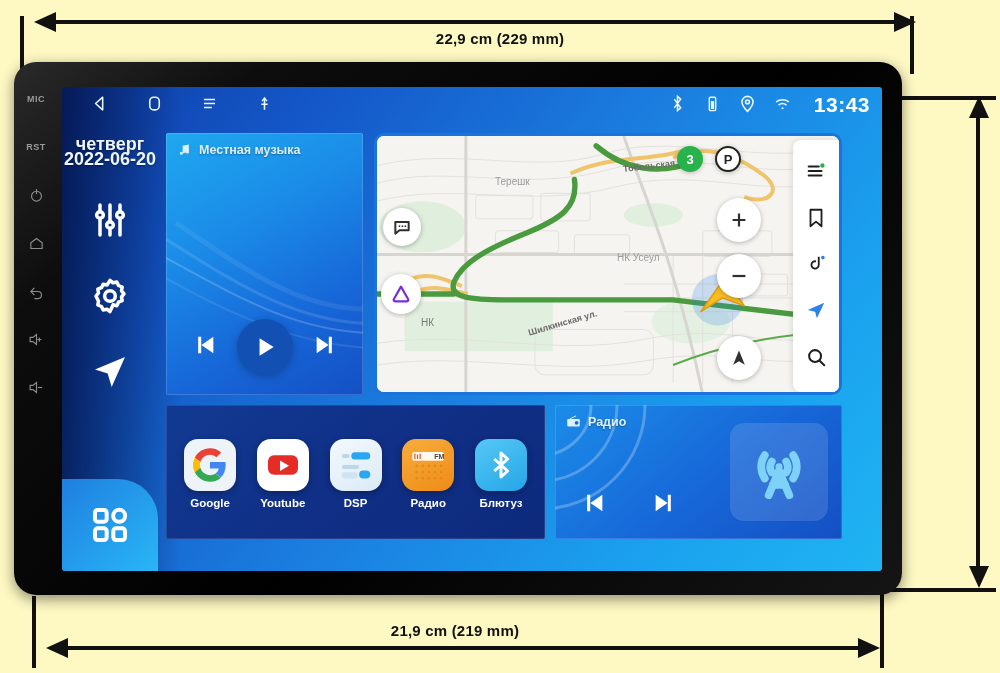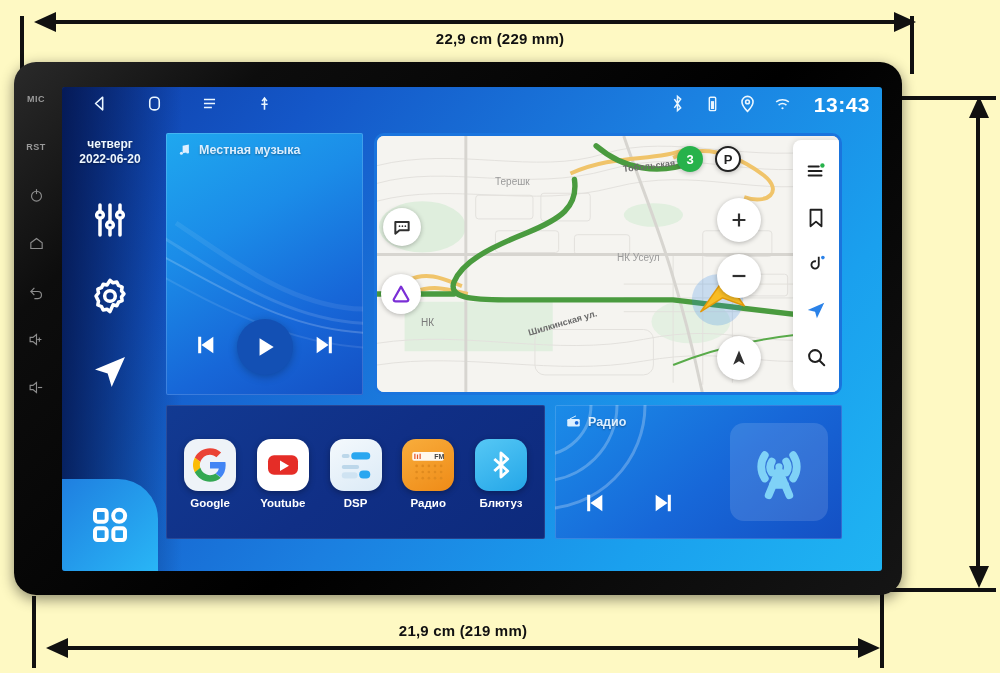--- a/index.html
+++ b/index.html
@@ -13,21 +13,21 @@
 
   
   .dim-label {
     position: absolute;
     font-weight: bold;
     color: #111;
     white-space: nowrap;
     letter-spacing: .2px;
   }
   .dim-top-label { left: 0; right: 0; top: 30px; text-align: center; font-size: 15px; }
-  .dim-bottom-label { left: 48px; width: 830px; top: 622px; text-align: center; font-size: 15px; }
+  .dim-bottom-label { left: 40px; width: 830px; top: 622px; text-align: center; font-size: 15px; }
   .dim-right-label {
     left: 915px; top: 230px; width: 26px; font-size: 15px;
     transform: rotate(-90deg); transform-origin: 13px 100px;
     text-align: center;
   }
 
   .hline { position: absolute; height: 4px; background: #111; }
   .vline { position: absolute; width: 4px; background: #111; }
 
   .arrow { position: absolute; width: 0; height: 0; }
@@ -75,21 +75,21 @@
   #statusbar .traygroup { display:flex; align-items:center; gap: 16px; }
   .sbicon svg { width: 19px; height: 19px; fill: #eaf6ff; }
   .sbicon.stroke svg { fill:none; stroke:#eaf6ff; stroke-width:2; }
   #clock { color:#fff; font-size: 21px; font-weight: bold; letter-spacing: .5px; margin-left: 6px; }
 
   
   #rail {
     position: absolute; left: 0; top: 36px; width: 96px; height: 448px;
     display: flex; flex-direction: column; align-items: center; z-index: 5;
   }
-  #rail .date { margin-top: 14px; text-align:center; color:#eef7ff; font-size: 12px; font-weight: bold; line-height: 15px; text-shadow:0 1px 2px rgba(0,0,0,.4); }
+  #rail .date { margin-top: 14px; text-align:center; color:#eef7ff; font-size: 18px; font-weight: bold; line-height: 15px; text-shadow:0 1px 2px rgba(0,0,0,.4); }
   #rail .railicon { margin-top: 30px; width: 46px; height: 46px; display:flex; align-items:center; justify-content:center; }
   #rail .railicon svg { width: 40px; height: 40px; fill:none; stroke:#fff; stroke-width:2.1; }
   #rail .railicon.fillicon svg { fill:#fff; stroke:none; }
   #apps-tab {
     position: absolute; left: 0; bottom: 0; width: 96px; height: 92px;
     background: linear-gradient(135deg,#1f7fe0,#29b6f6);
     border-top-right-radius: 40px;
     display:flex; align-items:center; justify-content:center;
   }
   #apps-tab svg { width: 40px; height: 40px; fill:none; stroke:#fff; stroke-width:2.4; }

